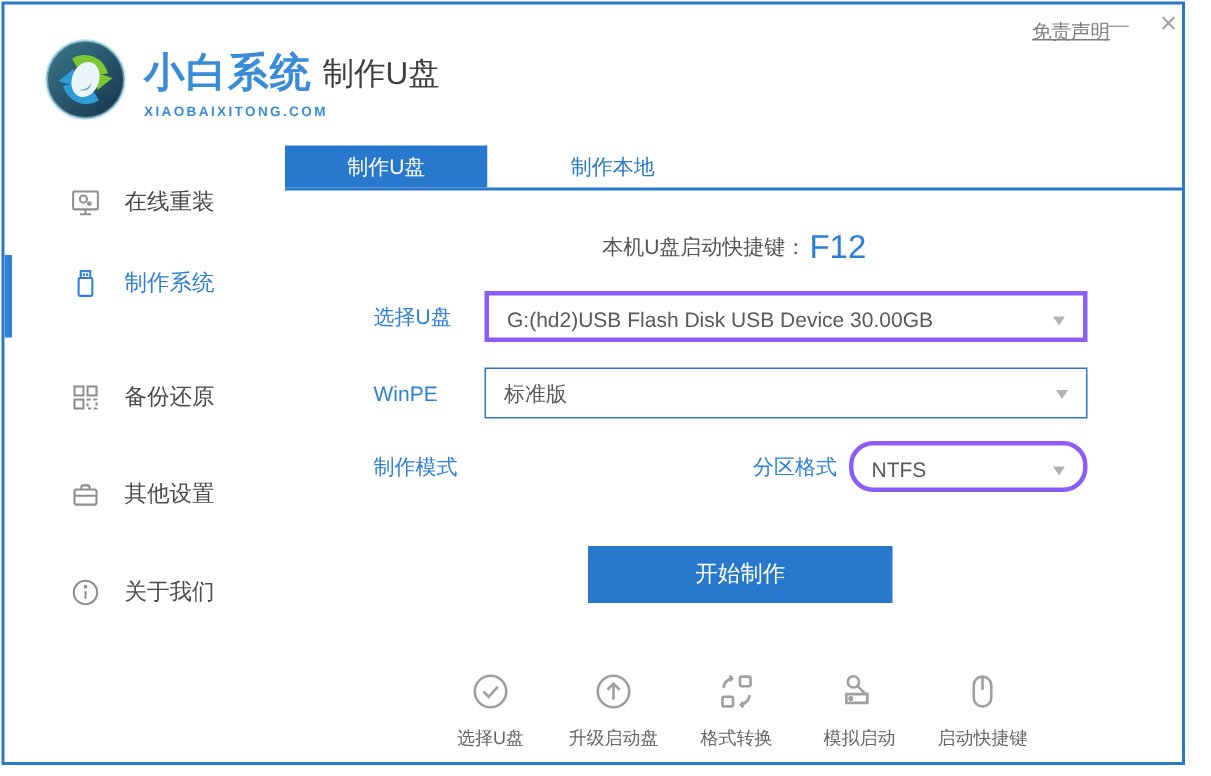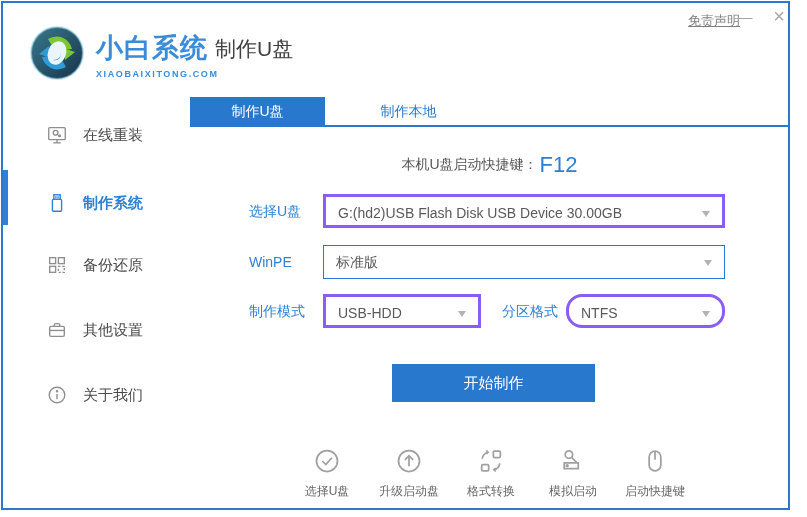--- a/index.html
+++ b/index.html
@@ -22,21 +22,21 @@
   .brand-domain { font-size:9px; font-weight:bold; color:#3a8bd8; letter-spacing:1.6px; margin-top:3px; }
   .page-title { position:absolute; left:212px; top:32px; font-size:21px; color:#404040; }
 
   
   .side-item { position:absolute; left:0; width:185px; height:36px; cursor:pointer; color:#4a4a4a; }
   .side-item .s-icon { position:absolute; left:43px; top:7px; width:22px; height:22px; color:#8f8f8f; }
   .side-item .s-label { position:absolute; left:80px; top:0; line-height:36px; font-size:15px; }
   .side-item.active { color:#2e81d6; }
   .side-item.active .s-icon { color:#2e81d6; }
   .active-bar { position:absolute; left:0; top:167px; width:5px; height:55px; background:#2e81d6; }
-  .i1 { top:114px; } .i2 { top:182px;font-weight:bold; } .i3 { top:244px; } .i4 { top:309px; } .i5 { top:374px; }
+  .i1 { top:114px; } .i2 { top:168px; } .i3 { top:244px; } .i4 { top:309px; } .i5 { top:374px; }
 
   
   .tab { position:absolute; top:94px; width:135px; height:28px; text-align:center;
     line-height:28px; font-size:14px; cursor:pointer; }
   .tab-1 { left:187px; background:#2878cd; color:#ffffff; }
   .tab-2 { left:322px; background:#ffffff; color:#2878cd;padding-left:32px; }
   .tab-underline { position:absolute; left:187px; top:122px; width:599px; height:2px; background:#2878cd; }
 
   
   .hotkey { position:absolute; left:187px; top:145px; width:599px; height:34px;
@@ -183,24 +183,20 @@
     <span class="chev"></span>
   </div>
 
   <div class="f-label lbl-pe">WinPE</div>
   <div class="f-field fld-pe blue">
     <span>标准版</span>
     <span class="chev"></span>
   </div>
 
   <div class="f-label lbl-mode">制作模式</div>
-  <div class="f-field fld-mode">
-    <span>USB-HDD</span>
-    <span class="chev"></span>
-  </div>
 
   <div class="f-label lbl-part">分区格式</div>
   <div class="f-field fld-part">
     <span>NTFS</span>
     <span class="chev"></span>
   </div>
 
   <div class="start-btn">开始制作</div>
 
   <div class="tools">

